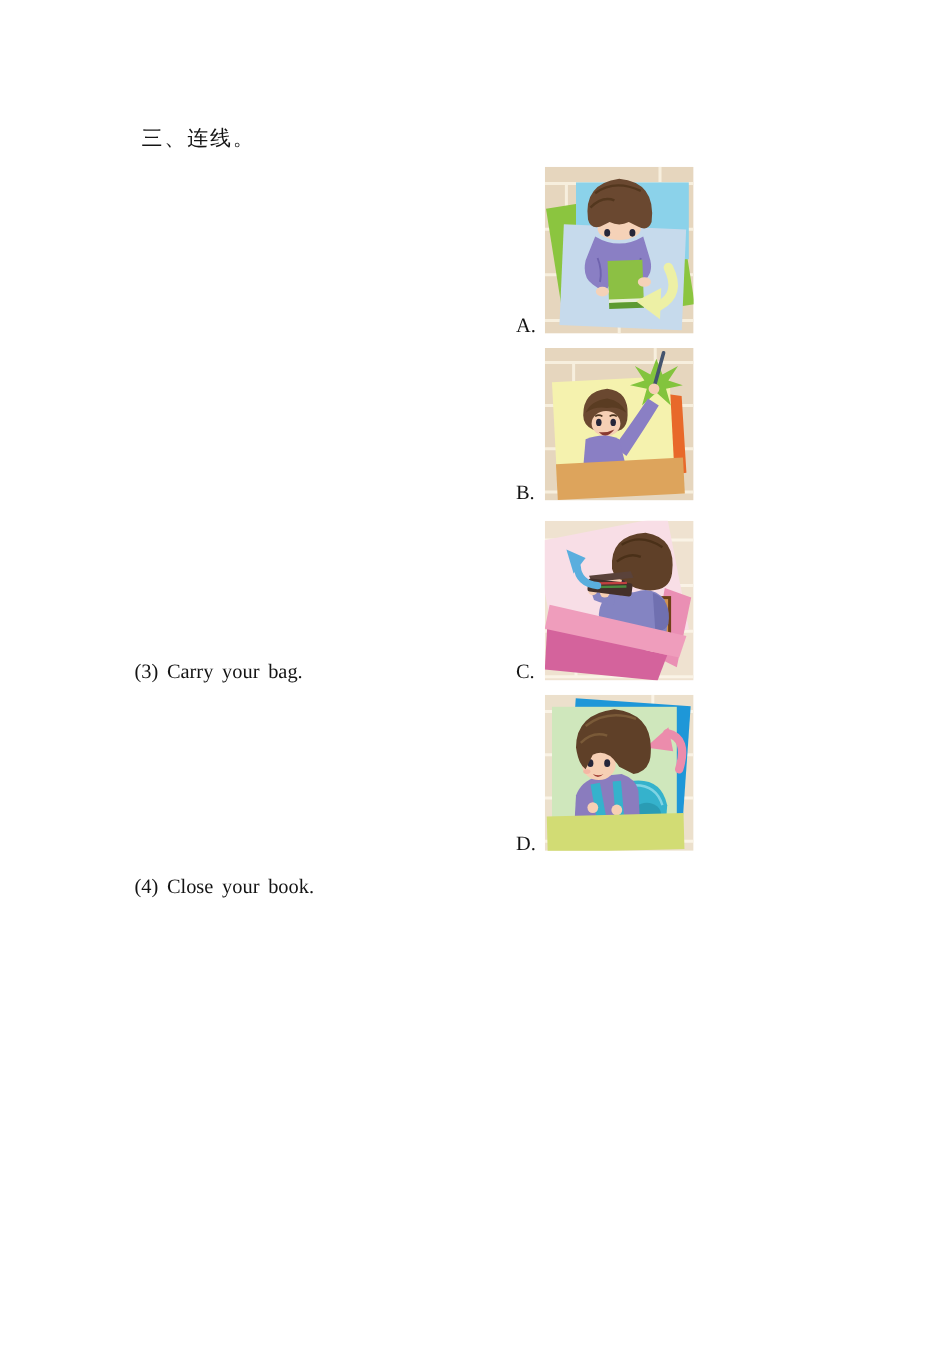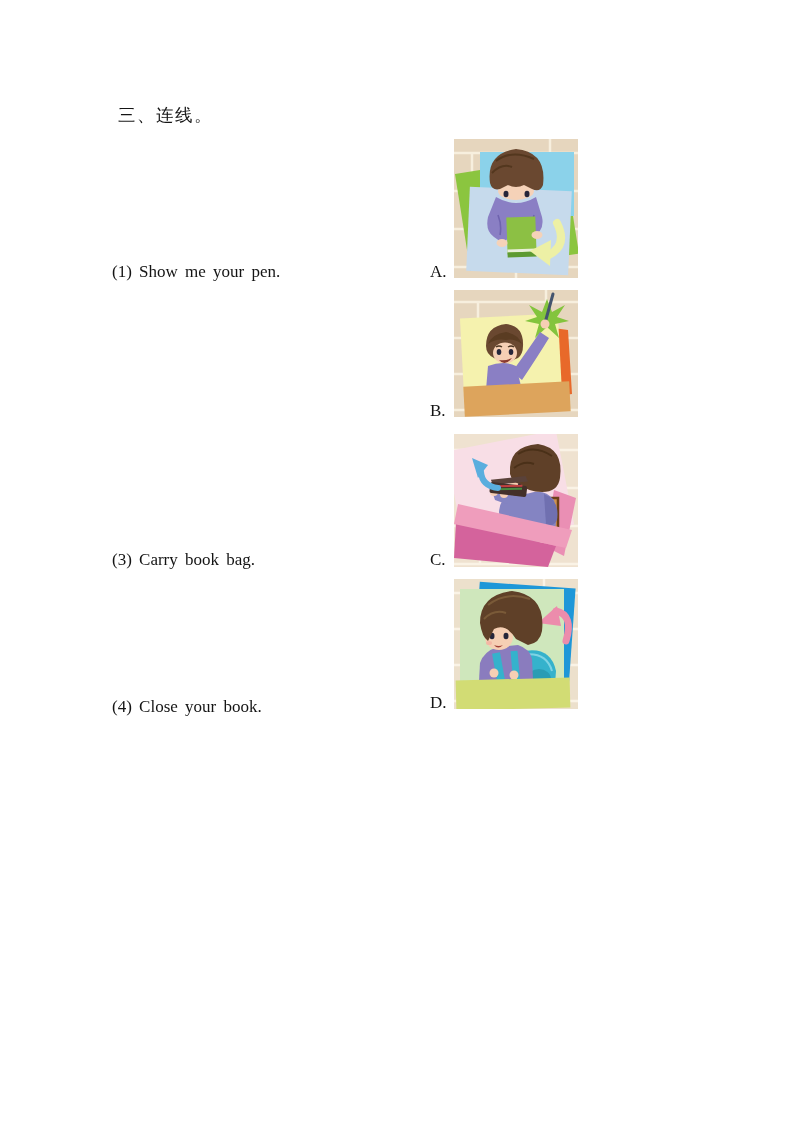--- a/index.html
+++ b/index.html
@@ -22,29 +22,25 @@
   }
   .pic svg{display:block;width:100%;height:100%;}
 </style>
 </head>
 <body>
 
 <div class="page">
 
   <h2 class="title">三、连线。</h2>
 
-  <div class="sentence" style="top:261px">
-    <span>(1)</span>
-    <span>Show me your pen.</span>
-  </div>
   <div class="sentence" style="top:549px">
     <span>(3)</span>
-    <span>Carry book bag.</span>
+    <span>Carry your bag.</span>
   </div>
-  <div class="sentence" style="top:696px">
+  <div class="sentence" style="top:728px">
     <span>(4)</span>
     <span>Close your book.</span>
   </div>
 
   <div class="letter" style="top:261px">A.</div>
   <div class="letter" style="top:400px">B.</div>
   <div class="letter" style="top:549px">C.</div>
   <div class="letter" style="top:692px">D.</div>
 
   <figure class="pic" style="top:139px;height:139px" role="img" aria-label="Boy seen from above closing a green book on a blue desk, yellow arrow">

